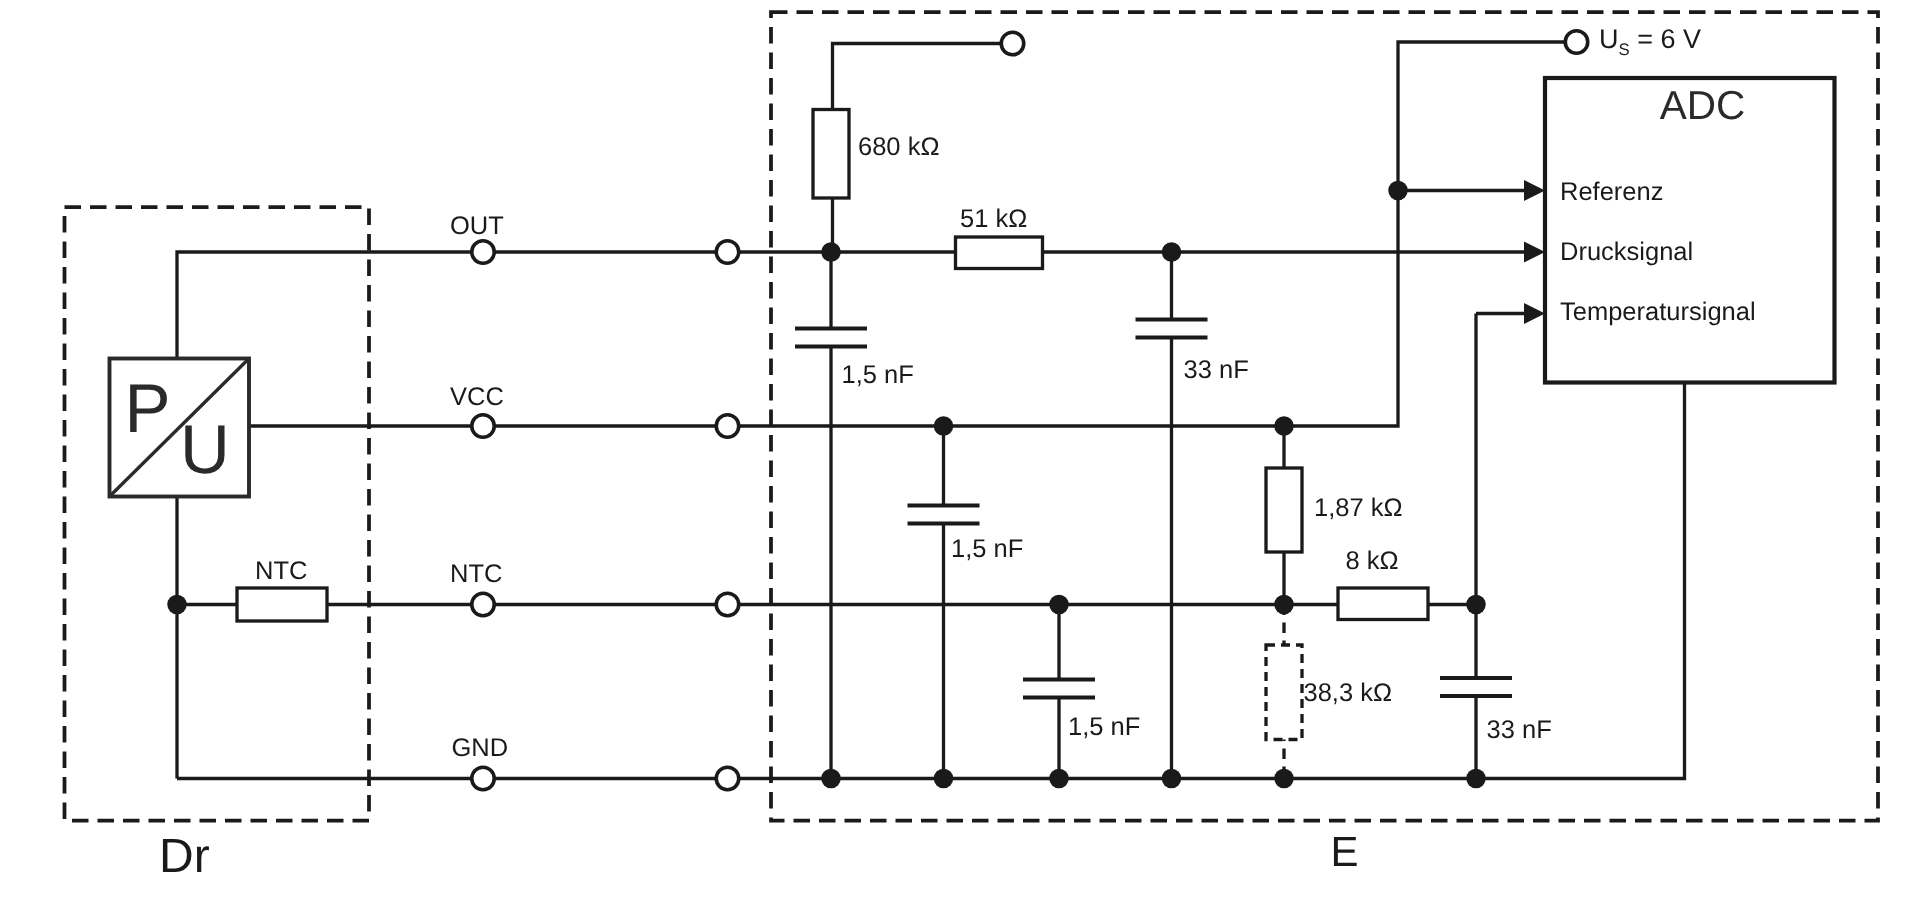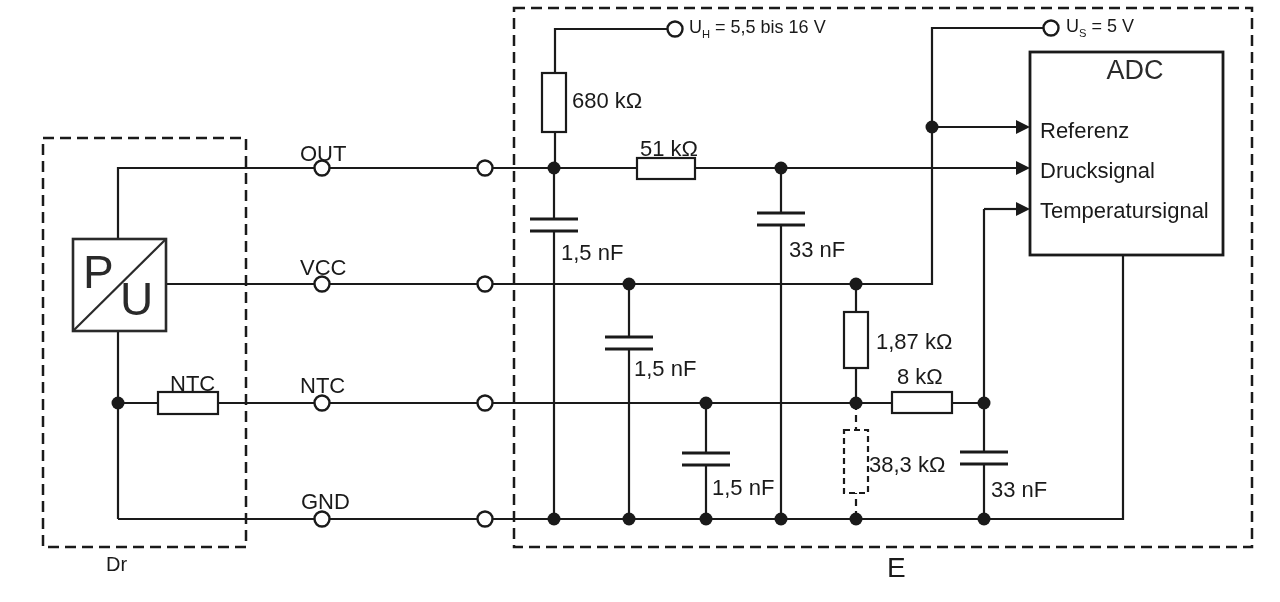--- a/index.html
+++ b/index.html
@@ -1,24 +1,24 @@
 <!DOCTYPE html>
 <html><head>
 <meta charset="utf-8">
 <style>
   html,body{margin:0;padding:0;background:#fff;}
   #stage{
     position:relative;width:1280px;height:602px;background:#ffffff;overflow:hidden;
     font-family:"Liberation Sans",sans-serif;color:#1a1a1a;
   }
   #circuit-svg{position:absolute;left:0;top:0;}
-  .lbl{position:absolute;font-size:22px;line-height:1.15;white-space:nowrap;color:#1a1a1a;}
+  .lbl{position:absolute;font-size:17px;line-height:1.15;white-space:nowrap;color:#1a1a1a;}
   .lbl sub{font-size:0.62em;}
   .pu-letter{position:absolute;font-size:46px;line-height:1;color:#2a2a2a;}
-  .box-label{position:absolute;font-size:20px;line-height:1;color:#1a1a1a;}
+  .box-label{position:absolute;font-size:32px;line-height:1;color:#1a1a1a;}
   .adc-title{position:absolute;left:1030px;top:56px;width:210px;text-align:center;
              font-size:27px;line-height:1.1;color:#2a2a2a;}
   .supply{font-size:18px;}
 </style>
 </head>
 <body>
 
 <div id="stage">
 
   <svg id="circuit-svg" width="1280" height="602" viewBox="0 0 1280 602">
@@ -112,22 +112,21 @@
     </g>
   </svg>
 
   <div class="lbl" style="left:300px;top:141px">OUT</div>
   <div class="lbl" style="left:300px;top:255px">VCC</div>
   <div class="lbl" style="left:300px;top:373px">NTC</div>
   <div class="lbl" style="left:301px;top:489px">GND</div>
 
   <div class="lbl" style="left:170px;top:371px">NTC</div>
 
-  <div class="lbl supply" style="left:689px;top:17px"><span>U</span><sub>H</sub><span> = 5,5 bis 16 V</span></div>
-  <div class="lbl supply" style="left:1066px;top:16px"><span>U</span><sub>S</sub><span> = 5 V</span></div>
+  <div class="lbl supply" style="left:1066px;top:16px"><span>U</span><sub>S</sub><span> = 6 V</span></div>
 
   <div class="lbl" style="left:572px;top:88px">680 kΩ</div>
   <div class="lbl" style="left:640px;top:136px">51 kΩ</div>
   <div class="lbl" style="left:561px;top:240px">1,5 nF</div>
   <div class="lbl" style="left:789px;top:237px">33 nF</div>
   <div class="lbl" style="left:634px;top:356px">1,5 nF</div>
   <div class="lbl" style="left:876px;top:329px">1,87 kΩ</div>
   <div class="lbl" style="left:897px;top:364px">8 kΩ</div>
   <div class="lbl" style="left:712px;top:475px">1,5 nF</div>
   <div class="lbl" style="left:869px;top:452px">38,3 kΩ</div>

